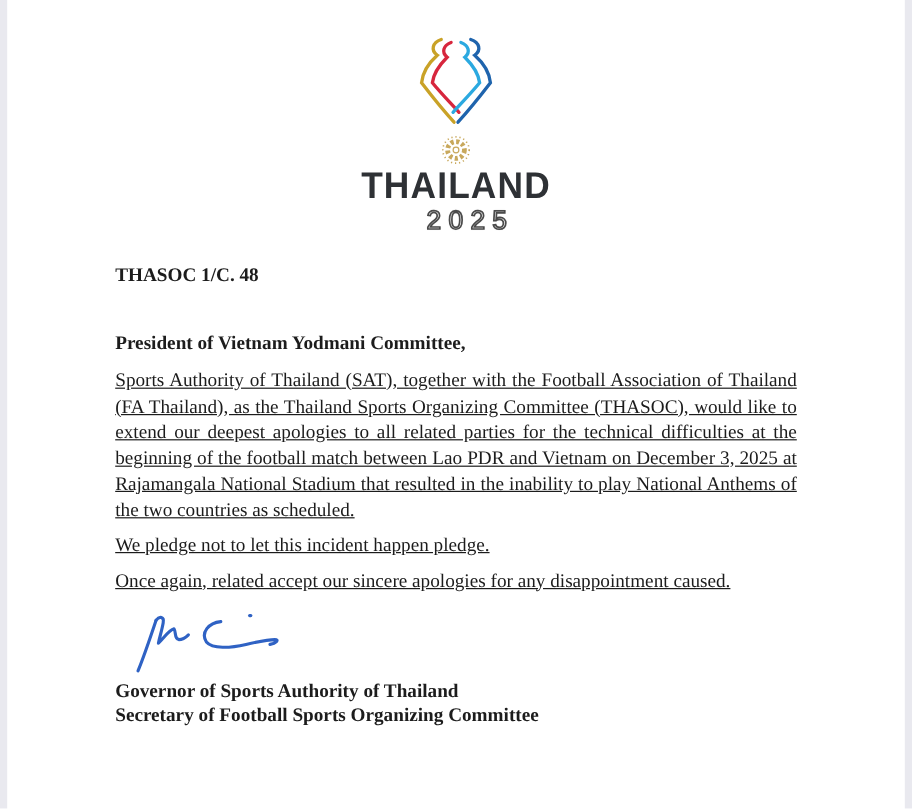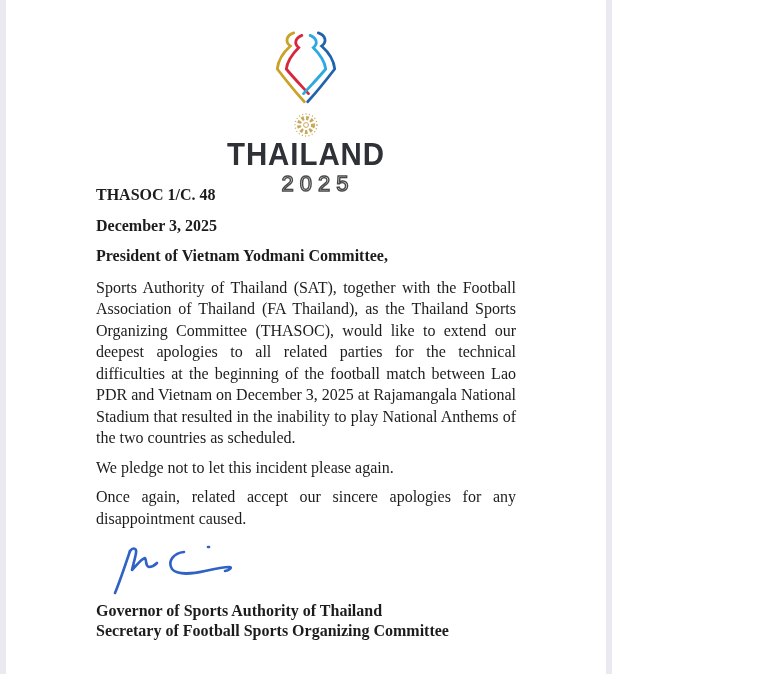--- a/index.html
+++ b/index.html
@@ -1,19 +1,19 @@
 <!DOCTYPE html>
 <html><head>
 <meta charset="utf-8">
 <style>
   * { margin: 0; padding: 0; box-sizing: border-box; }
   html, body { background: #ffffff; }
   .page {
     position: relative;
-    width: 612px;
+    width: 760px;
     height: 674px;
     background: #ffffff;
     overflow: hidden;
     font-family: "Liberation Serif", "DejaVu Serif", serif;
     color: #1c1c1c;
   }
   .edge-strip {
     position: absolute;
     top: 0;
     bottom: 0;
@@ -58,23 +58,23 @@
 
   
   .letter {
     position: absolute;
     top: 184px;
     left: 96px;
     right: 96px;
     font-size: 16px;
     line-height: 21.5px;
   }
-  .head-line { font-weight: bold; margin-bottom: 9px; }
+  .head-line { font-weight: bold; margin-bottom: 9px; margin-top: 35px; }
   .recipient { margin-bottom: 10px; }
-  .para { text-align: justify; margin-bottom: 8px; }
+  .para { text-align: justify; margin-bottom: 8px; text-decoration: underline; }
   .closing { font-weight: bold; margin-top: 2px; }
   .signature-wrap { margin: 6px 0 4px 8px; height: 60px; }
   .sig-block p { font-weight: bold; line-height: 20px; }
 </style>
 </head>
 <body>
 
 <div class="page">
 
   <div class="edge-strip left"></div>
@@ -96,27 +96,26 @@
     </svg>
 
     <div class="wordmark">THAILAND</div>
     <div class="year">2025</div>
   </div>
 
   <main class="letter">
 
     <p class="head-line">THASOC 1/C. 48</p>
 
-    <p class="head-line">December 3, 2025</p>
 
     <p class="head-line recipient">President of Vietnam Yodmani Committee,</p>
 
     <p class="para">Sports Authority of Thailand (SAT), together with the Football Association of Thailand (FA Thailand), as the Thailand Sports Organizing Committee (THASOC), would like to extend our deepest apologies to all related parties for the technical difficulties at the beginning of the football match between Lao PDR and Vietnam on December 3, 2025 at Rajamangala National Stadium that resulted in the inability to play National Anthems of the two countries as scheduled.</p>
 
-    <p class="para">We pledge not to let this incident please again.</p>
+    <p class="para">We pledge not to let this incident happen pledge.</p>
 
     <p class="para">Once again, related accept our sincere apologies for any disappointment caused.</p>
 
 
     <div class="signature-wrap">
       <svg width="150" height="60" viewBox="0 0 150 60" fill="none" stroke-width="2.6" stroke-linecap="round" stroke-linejoin="round">
         <path d="M 26,14 C 22,26 16,44 11,56" stroke="#2F62C4"></path>
         <path d="M 26,14 C 29,10 33,11 32,16 C 31,22 29,28 28,33 C 33,28 37,22 41,21 C 43,24 41,29 45,30 C 48,30 51,28 53,26" stroke="#2F62C4"></path>
         <path d="M 80,15 C 70,16 63,24 68,32 C 73,38 88,37 101,34 C 110,32 119,30 125,30 C 129,30 126,33 121,34" stroke="#2F62C4"></path>
         <path d="M 104,10 L 105,10" stroke="#2F62C4"></path>

